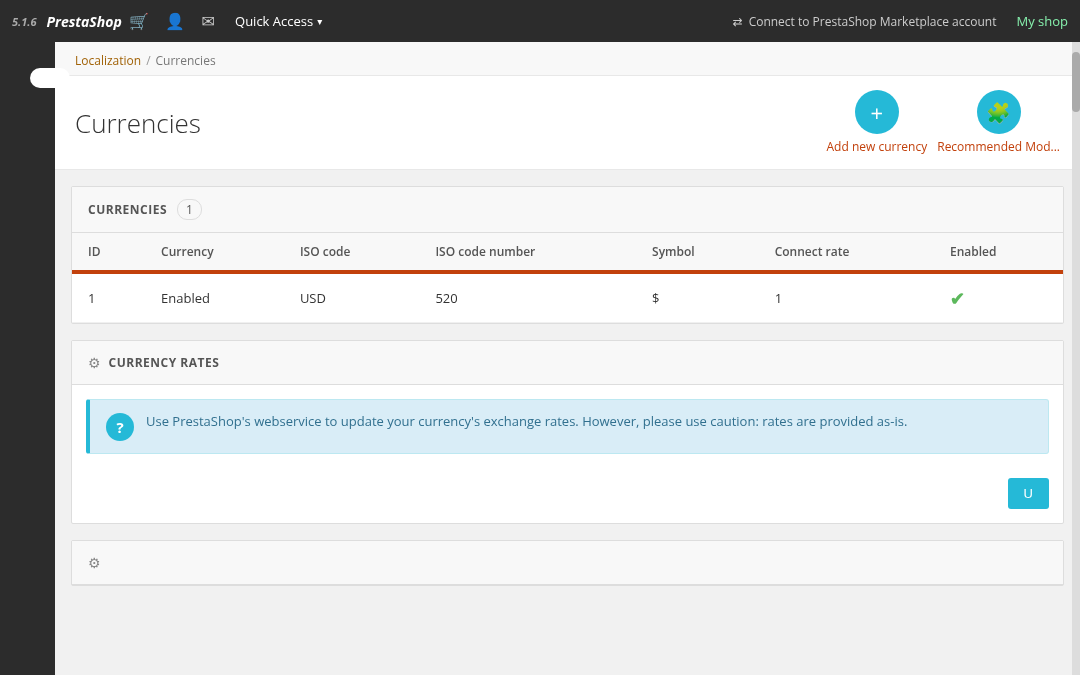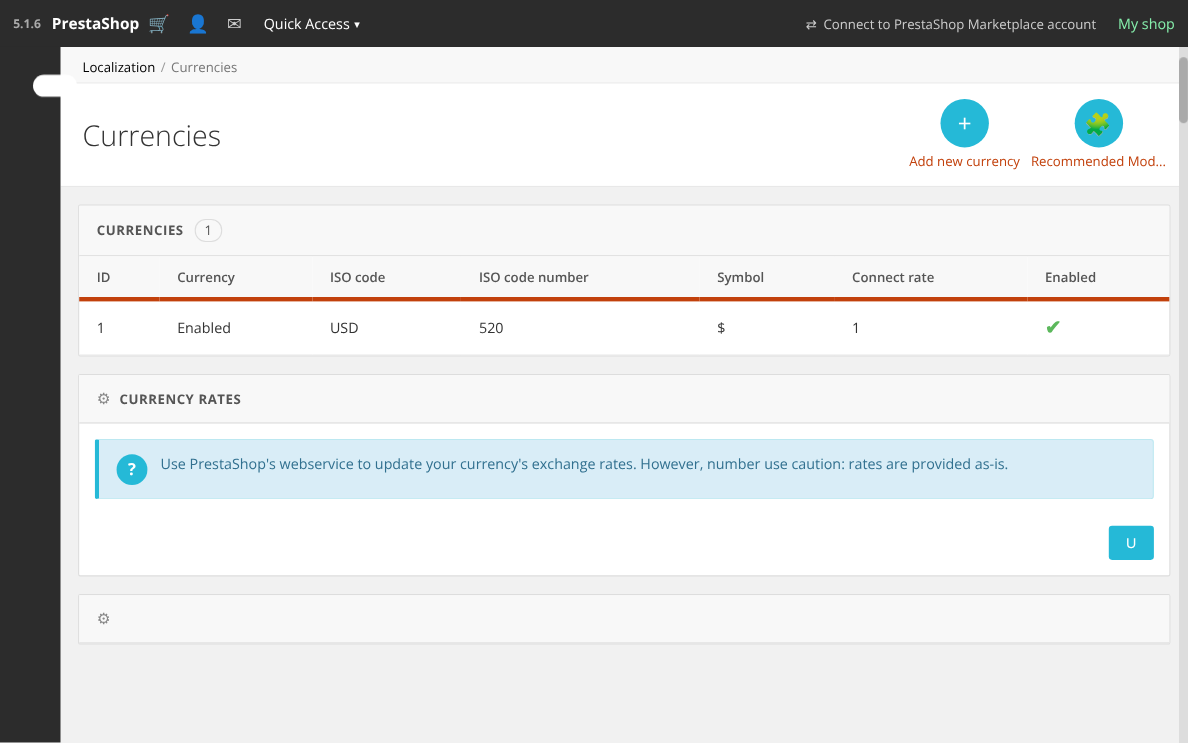--- a/index.html
+++ b/index.html
@@ -17,20 +17,21 @@
       top: 0; left: 0; right: 0;
       z-index: 100;
     }
     .top-nav .brand {
       display: flex;
       align-items: center;
       gap: 6px;
       font-weight: bold;
       font-size: 14px;
       color: #fff;
+      font-style: italic;
     }
     .top-nav .brand .version {
       font-size: 11px;
       color: #aaa;
       margin-right: 4px;
     }
     .top-nav .nav-icons {
       display: flex;
       align-items: center;
       gap: 16px;
@@ -111,21 +112,21 @@
       border-bottom: 1px solid #e8e8e8;
     }
     .breadcrumb {
       font-size: 12px;
       color: #777;
       display: flex;
       align-items: center;
       gap: 5px;
     }
     .breadcrumb .sep { color: #999; }
-    .breadcrumb a { color: #000000; text-decoration: none; }
+    .breadcrumb a { color: #a16207; text-decoration: none; }
 
     
     .page-header {
       background: #fff;
       padding: 14px 20px 14px 20px;
       display: flex;
       align-items: center;
       justify-content: space-between;
       border-bottom: 1px solid #e8e8e8;
     }
@@ -428,21 +429,21 @@
     </table>
   </div>
 
   <div class="rates-section">
     <div class="rates-section-header">
       <span class="gear-icon">⚙</span>
       <span class="section-title">CURRENCY RATES</span>
     </div>
     <div class="info-box">
       <div class="info-icon">?</div>
-      <div class="info-text">Use PrestaShop's webservice to update your currency's exchange rates. However, number use caution: rates are provided as-is.</div>
+      <div class="info-text">Use PrestaShop's webservice to update your currency's exchange rates. However, please use caution: rates are provided as-is.</div>
     </div>
     <div class="rates-content">
       <button class="btn-update">U</button>
     </div>
   </div>
 
   <div class="auto-section">
     <div class="auto-section-header">
       <span class="gear-icon">⚙</span>
     </div>

